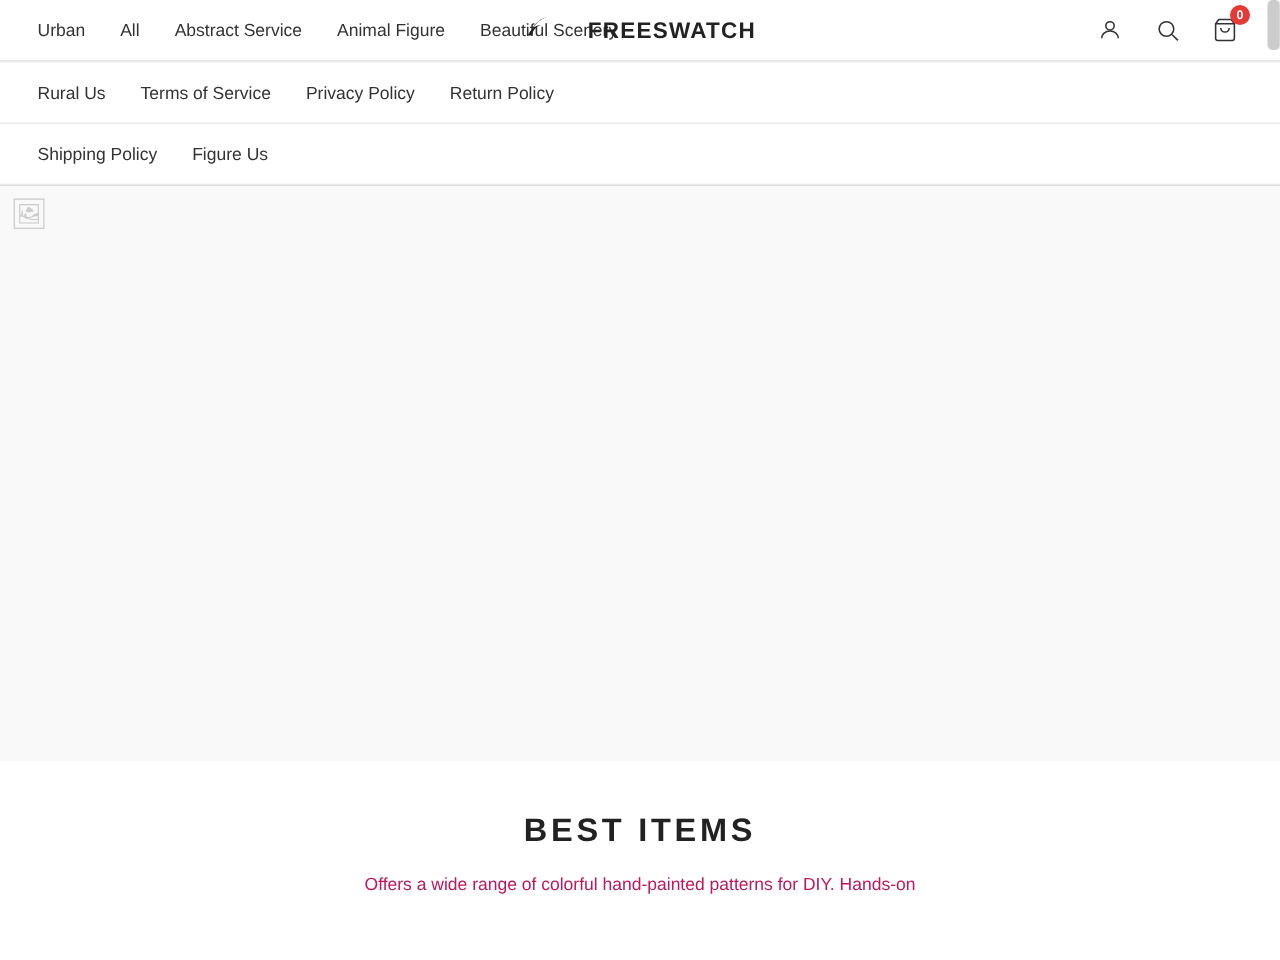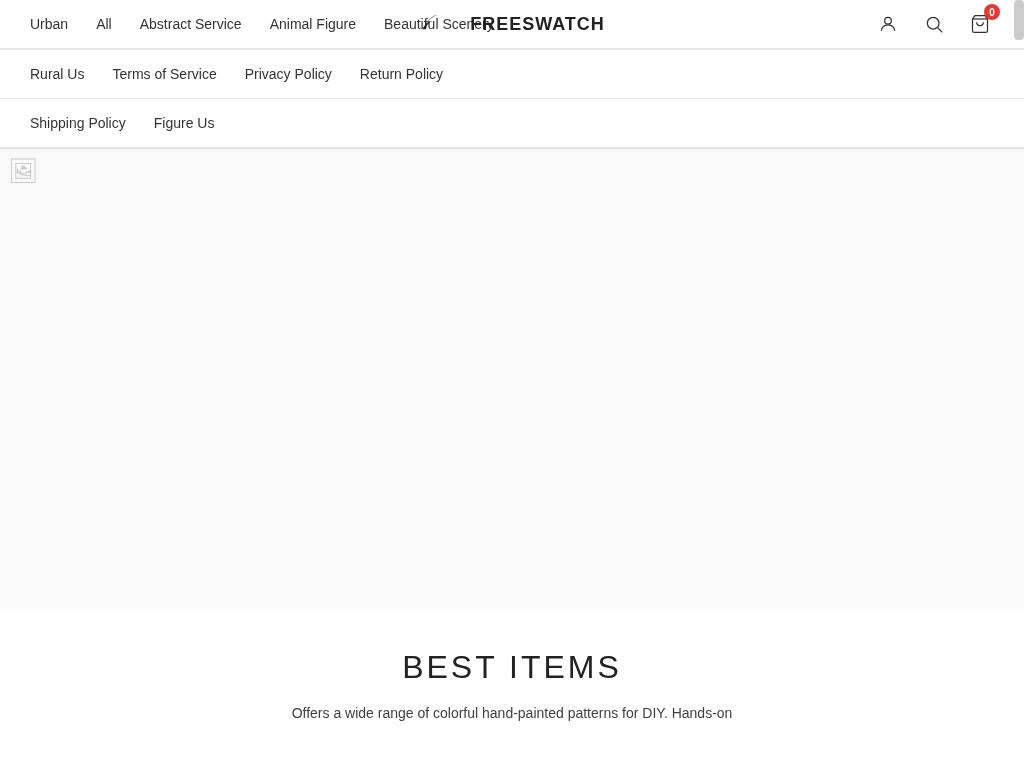--- a/index.html
+++ b/index.html
@@ -96,29 +96,29 @@
       position: absolute;
       top: 8px;
       left: 8px;
     }
     
     .best-items {
       padding: 40px 30px 20px;
       text-align: center;
     }
     .best-items-title {
-      font-size: 32px;
-      font-weight: 400;
+      font-size: 26px;
+      font-weight: 700;
       letter-spacing: 3px;
       margin-bottom: 16px;
       color: #222;
     }
     .best-items-desc {
       font-size: 14px;
-      color: #404040;
+      color: #be185d;
       max-width: 600px;
       margin: 12px auto;
       line-height: 1.6;
     }
     
     .icon-svg {
       width: 20px;
       height: 20px;
       fill: none;
       stroke: currentColor;

